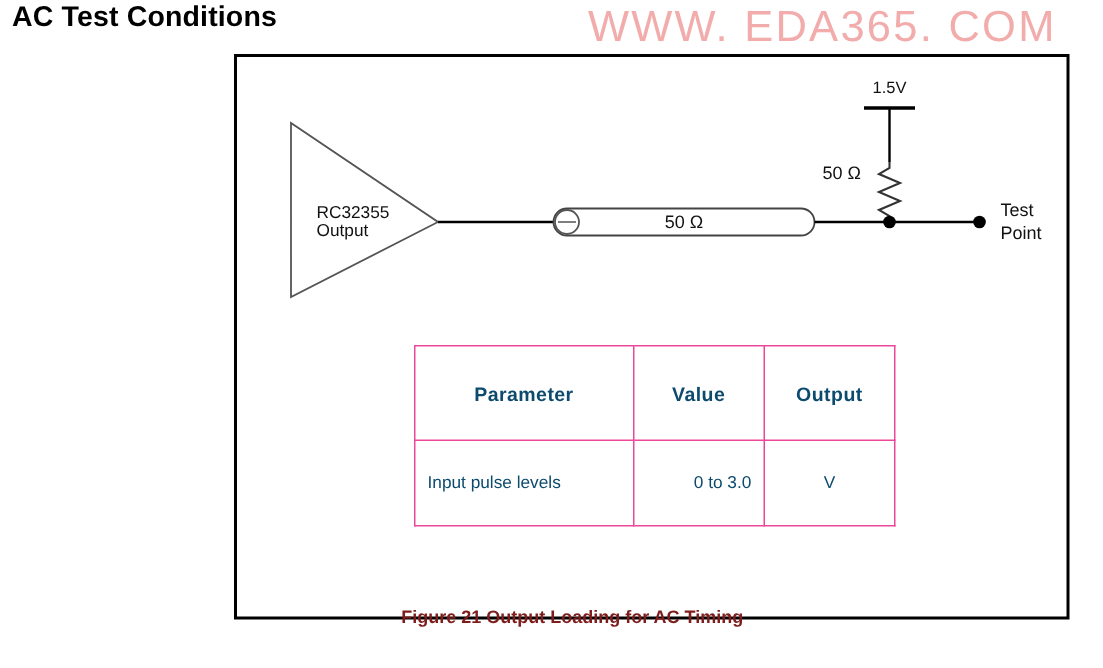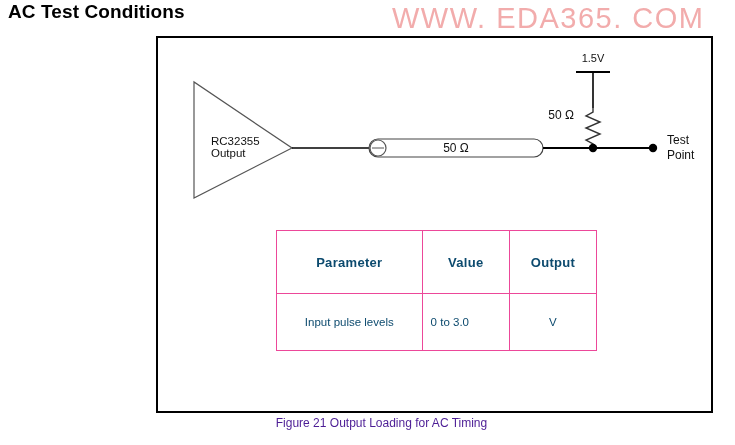--- a/index.html
+++ b/index.html
@@ -89,42 +89,42 @@
     font-weight: normal;
   }
   table.spec-table thead th {
     font-weight: bold;
     font-size: 13px;
     text-align: center;
     height: 30px;
     letter-spacing: 0.3px;
   }
   table.spec-table td.param-cell {
-    text-align: center;
+    text-align: left;
     width: 155px;
   }
   table.spec-table td.value-cell {
-    text-align: left;
+    text-align: right;
     width: 85px;
   }
   table.spec-table td.units-cell {
     text-align: center;
     width: 81px;
   }
 
   
   #figure-caption {
     position: absolute;
     left: 0;
-    top: 416px;
+    top: 404px;
     width: 735px;
     text-align: center;
     font-size: 12px;
-    font-weight: normal;
-    color: #4c1d95;
+    font-weight: bold;
+    color: #7f1d1d;
     z-index: 4;
   }
   #figure-caption .cap-inner {
     display: inline-block;
     padding-left: 28px;
   }
 </style>
 </head>
 <body>
 

